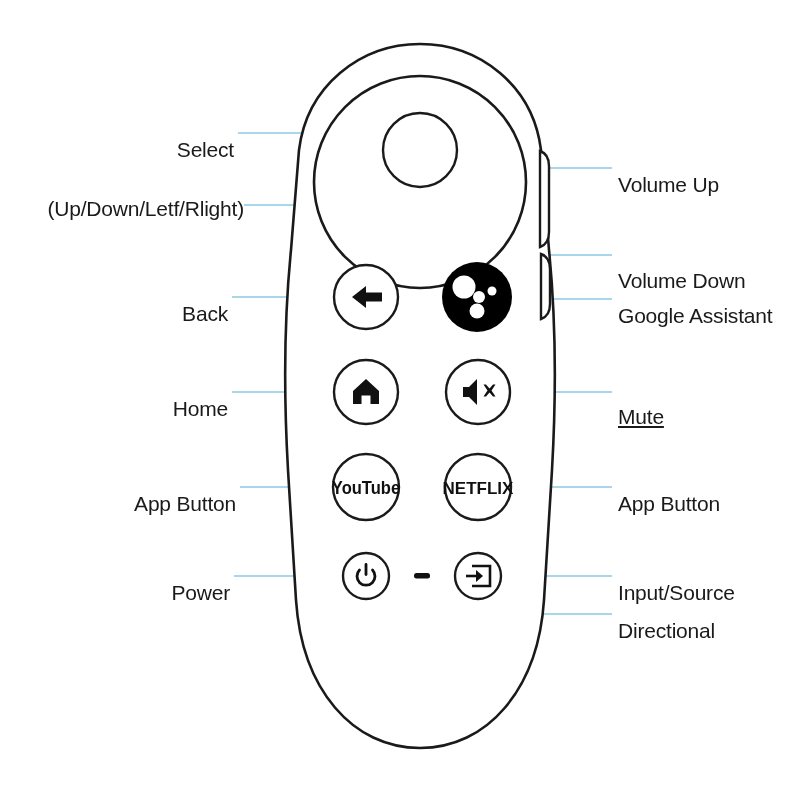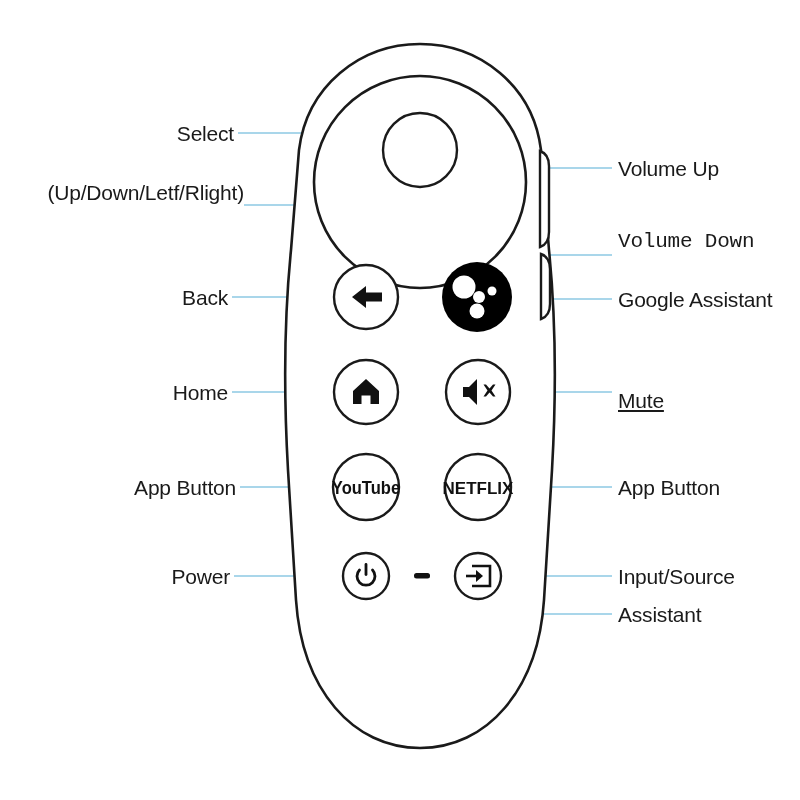--- a/index.html
+++ b/index.html
@@ -25,20 +25,21 @@
     height: 800px;
   }
   .callout {
     position: absolute;
     font-family: "Liberation Sans", sans-serif;
     font-size: 21px;
     line-height: 26px;
     color: #1a1a1a;
     white-space: nowrap;
     letter-spacing: -0.2px;
+    margin-top: 16px;
   }
   .callout.left {
     text-align: right;
   }
   .callout.right {
     text-align: center;
   }
   .callout .l2 {
     display: block;
   }
@@ -203,37 +204,37 @@
   </div>
 
   <div class="callout left" style="right:570px; top:564px;">
     <span>Power</span>
   </div>
 
   <div class="callout right" style="left:618px; top:156px;">
     <span>Volume Up</span>
   </div>
 
-  <div class="callout right" style="left:618px; top:229px;font-family:Liberation Mono, monospace;">
+  <div class="callout right" style="left:618px; top:252px;">
     <span>Volume Down</span>
   </div>
 
   <div class="callout right" style="left:618px; top:287px;">
     <span>Google Assistant</span>
   </div>
 
   <div class="callout right" style="left:618px; top:388px;text-decoration:underline;">
     <span>Mute</span>
   </div>
 
   <div class="callout right" style="left:618px; top:475px;">
     <span>App Button</span>
   </div>
 
   <div class="callout right" style="left:618px; top:564px;">
     <span>Input/Source</span>
   </div>
 
   <div class="callout right" style="left:618px; top:602px;">
-    <span>Assistant</span>
+    <span>Directional</span>
   </div>
 
 </div>
 
 </body></html>

